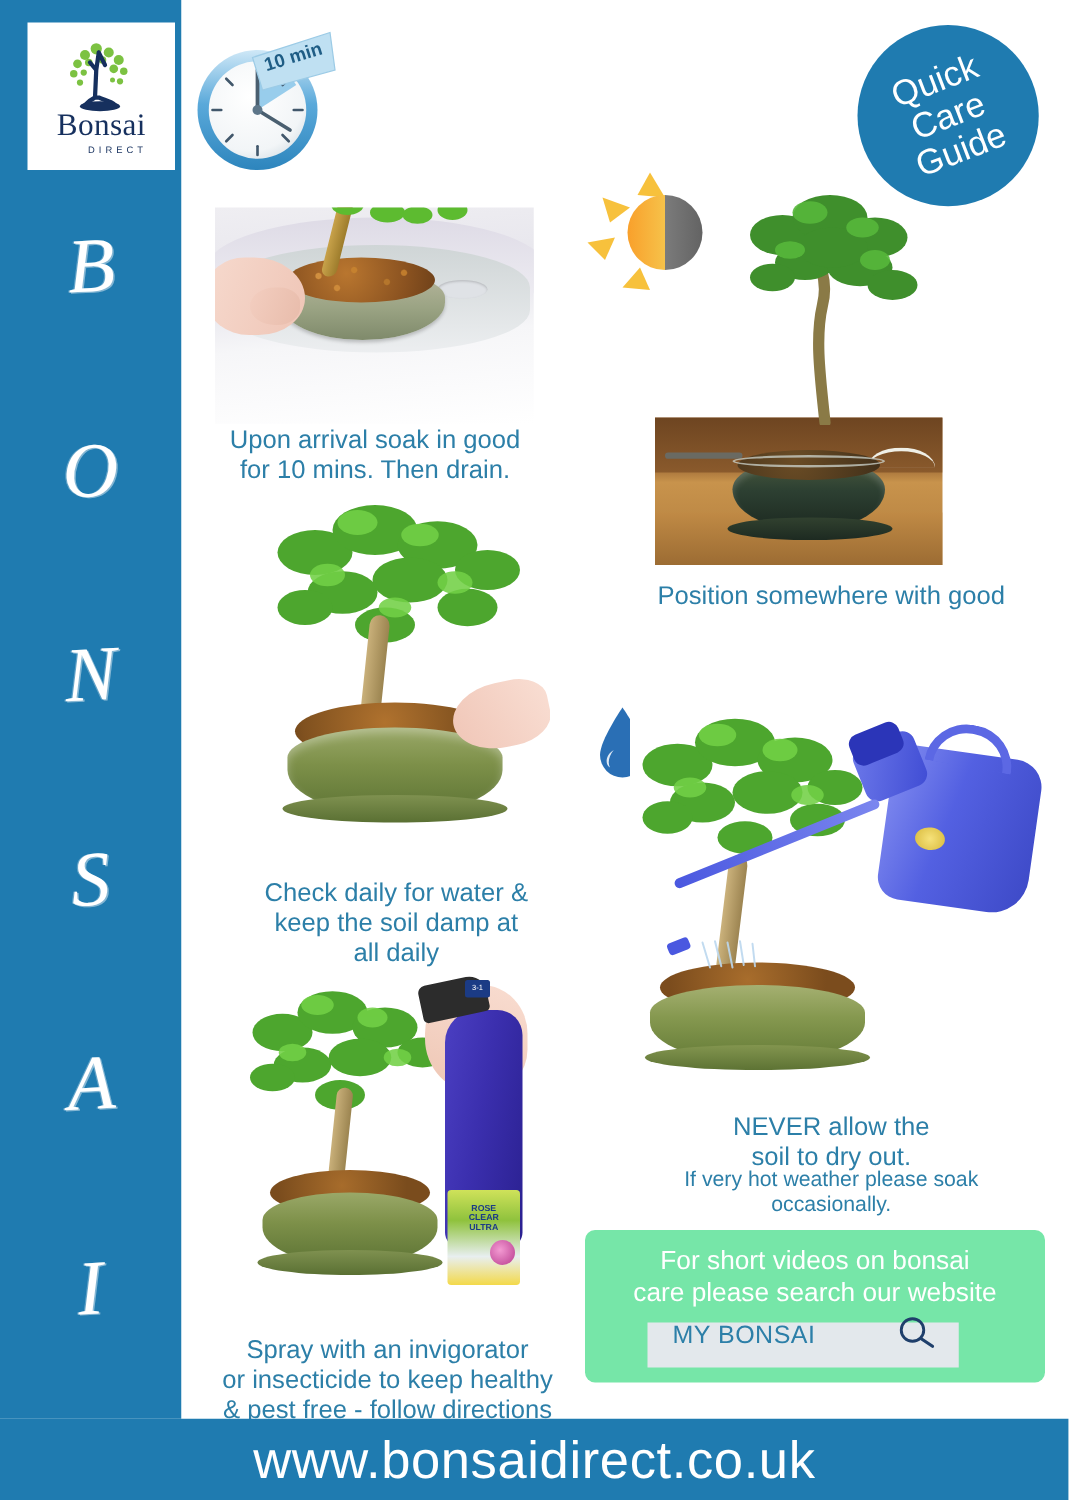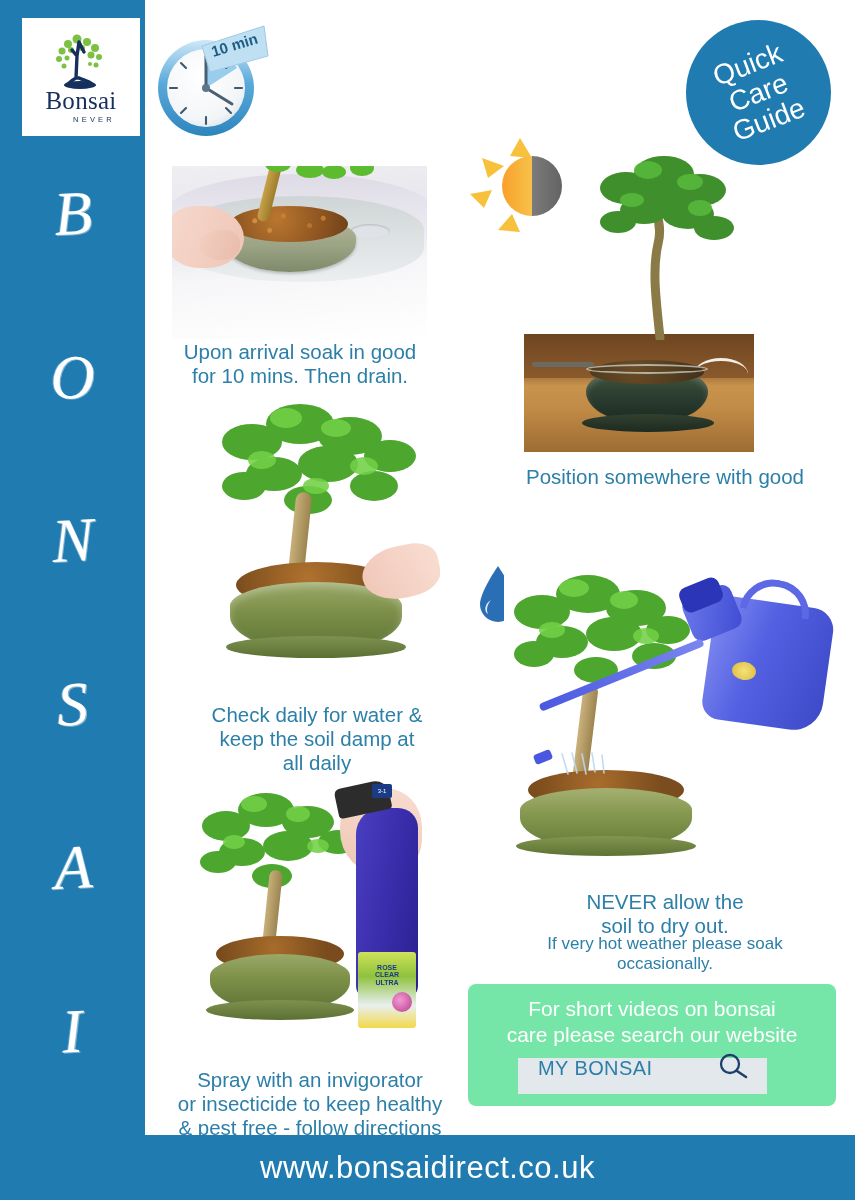--- a/index.html
+++ b/index.html
@@ -59,21 +59,21 @@
   }
 
   
   .footer {
     position: absolute; left: 0; bottom: 0;
     width: 855px; height: 65px;
     background: #1f7bb0;
     display: flex; align-items: center; justify-content: center;
   }
   .footer-url {
-    color: #ffffff; font-size: 31px; font-weight: 300; letter-spacing: .5px;
+    color: #ffffff; font-size: 42px; font-weight: 300; letter-spacing: .5px;
   }
 
   
   .badge {
     position: absolute; left: 686px; top: 20px;
     width: 145px; height: 145px;
     border-radius: 50%;
     background: #1f7bb0;
     display: flex; align-items: center; justify-content: center;
   }
@@ -423,21 +423,21 @@
             <circle cx="21" cy="28" r="2.5"></circle>
               <circle cx="50" cy="35" r="2.5"></circle>
             <circle cx="44" cy="34" r="2"></circle>
               <circle cx="18" cy="36" r="2.5"></circle>
           </g>
           <path d="M33 12 L31 26 L26 20 M33 12 L38 22 M31 26 L30 48 M30 48 C26 50 24 52 22 54 L46 54 C43 51 37 50 33 48 Z" stroke="#16305e" stroke-width="3.4" fill="none" stroke-linecap="round"></path>
           <ellipse cx="34" cy="55" rx="16" ry="4" fill="#16305e"></ellipse>
         </svg>
       </div>
       <div class="logo-word">Bonsai</div>
-      <div class="logo-sub">NEVER</div>
+      <div class="logo-sub">DIRECT</div>
     </div>
 
     <div class="vertical-letters">
       <span class="vletter">B</span>
       <span class="vletter">O</span>
       <span class="vletter">N</span>
       <span class="vletter">S</span>
       <span class="vletter">A</span>
       <span class="vletter">I</span>
     </div>

